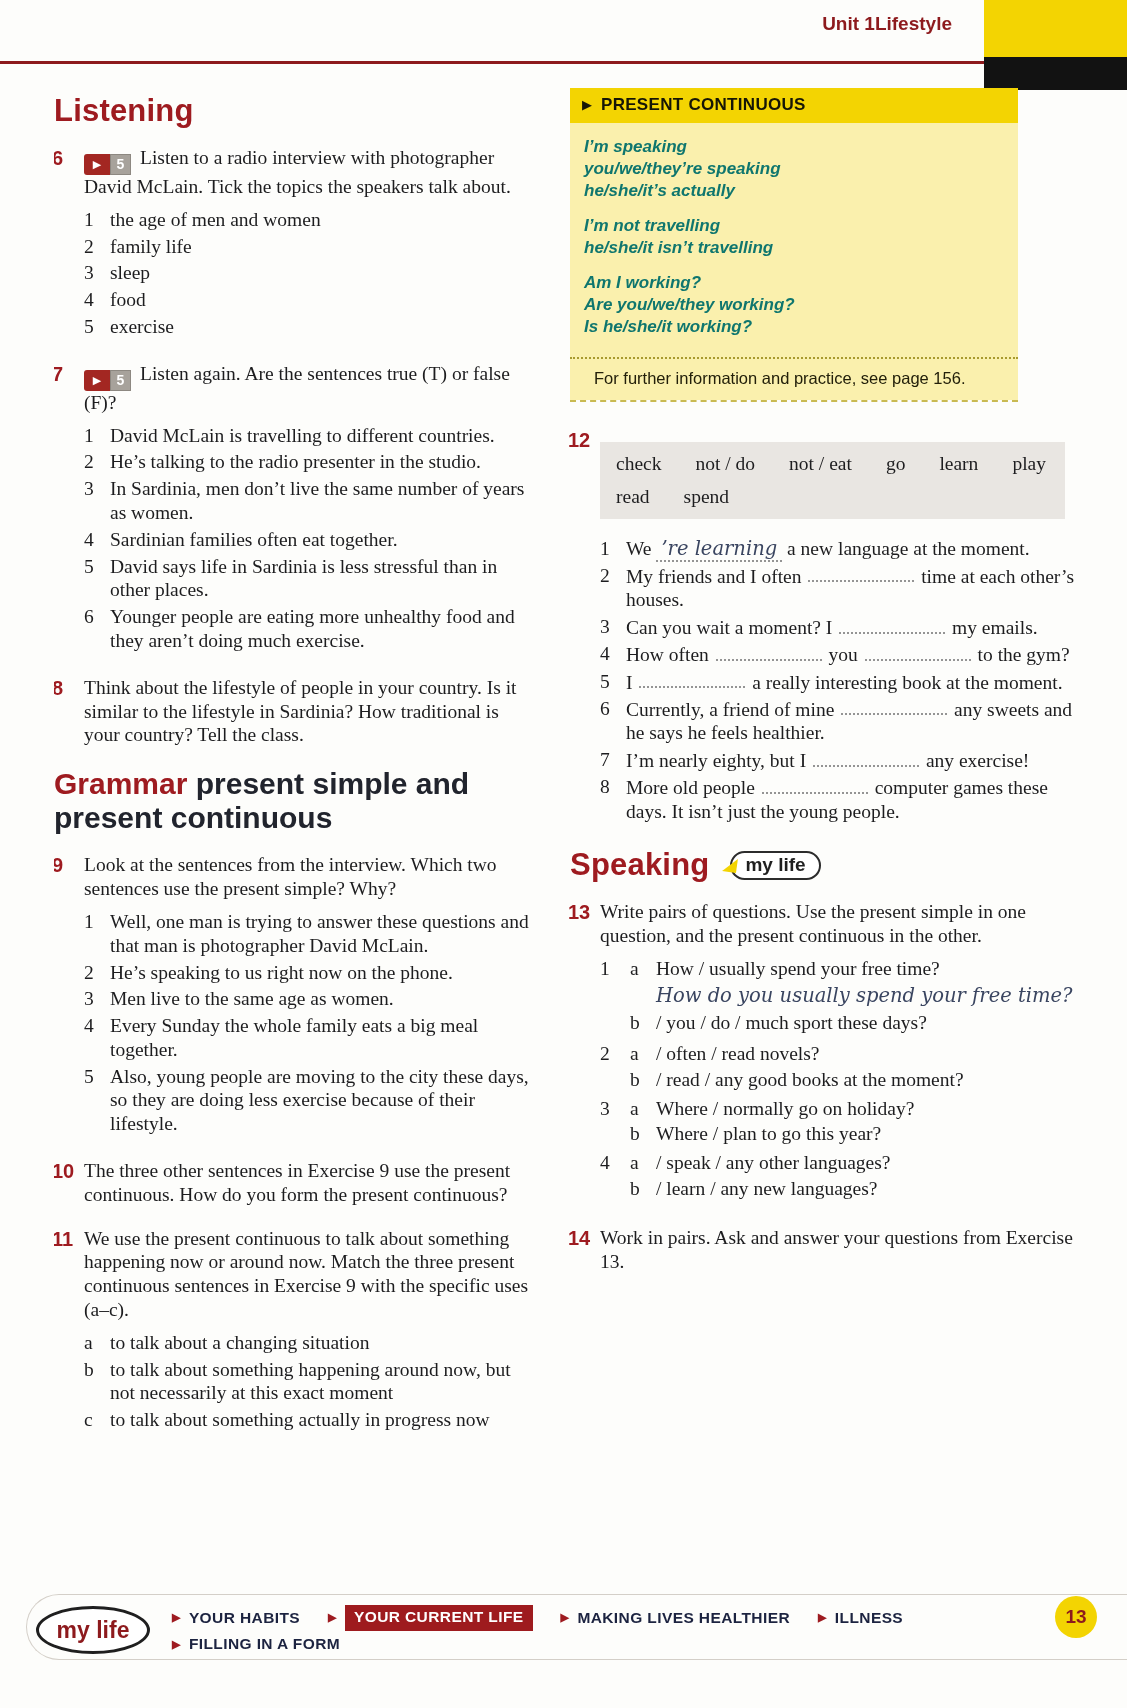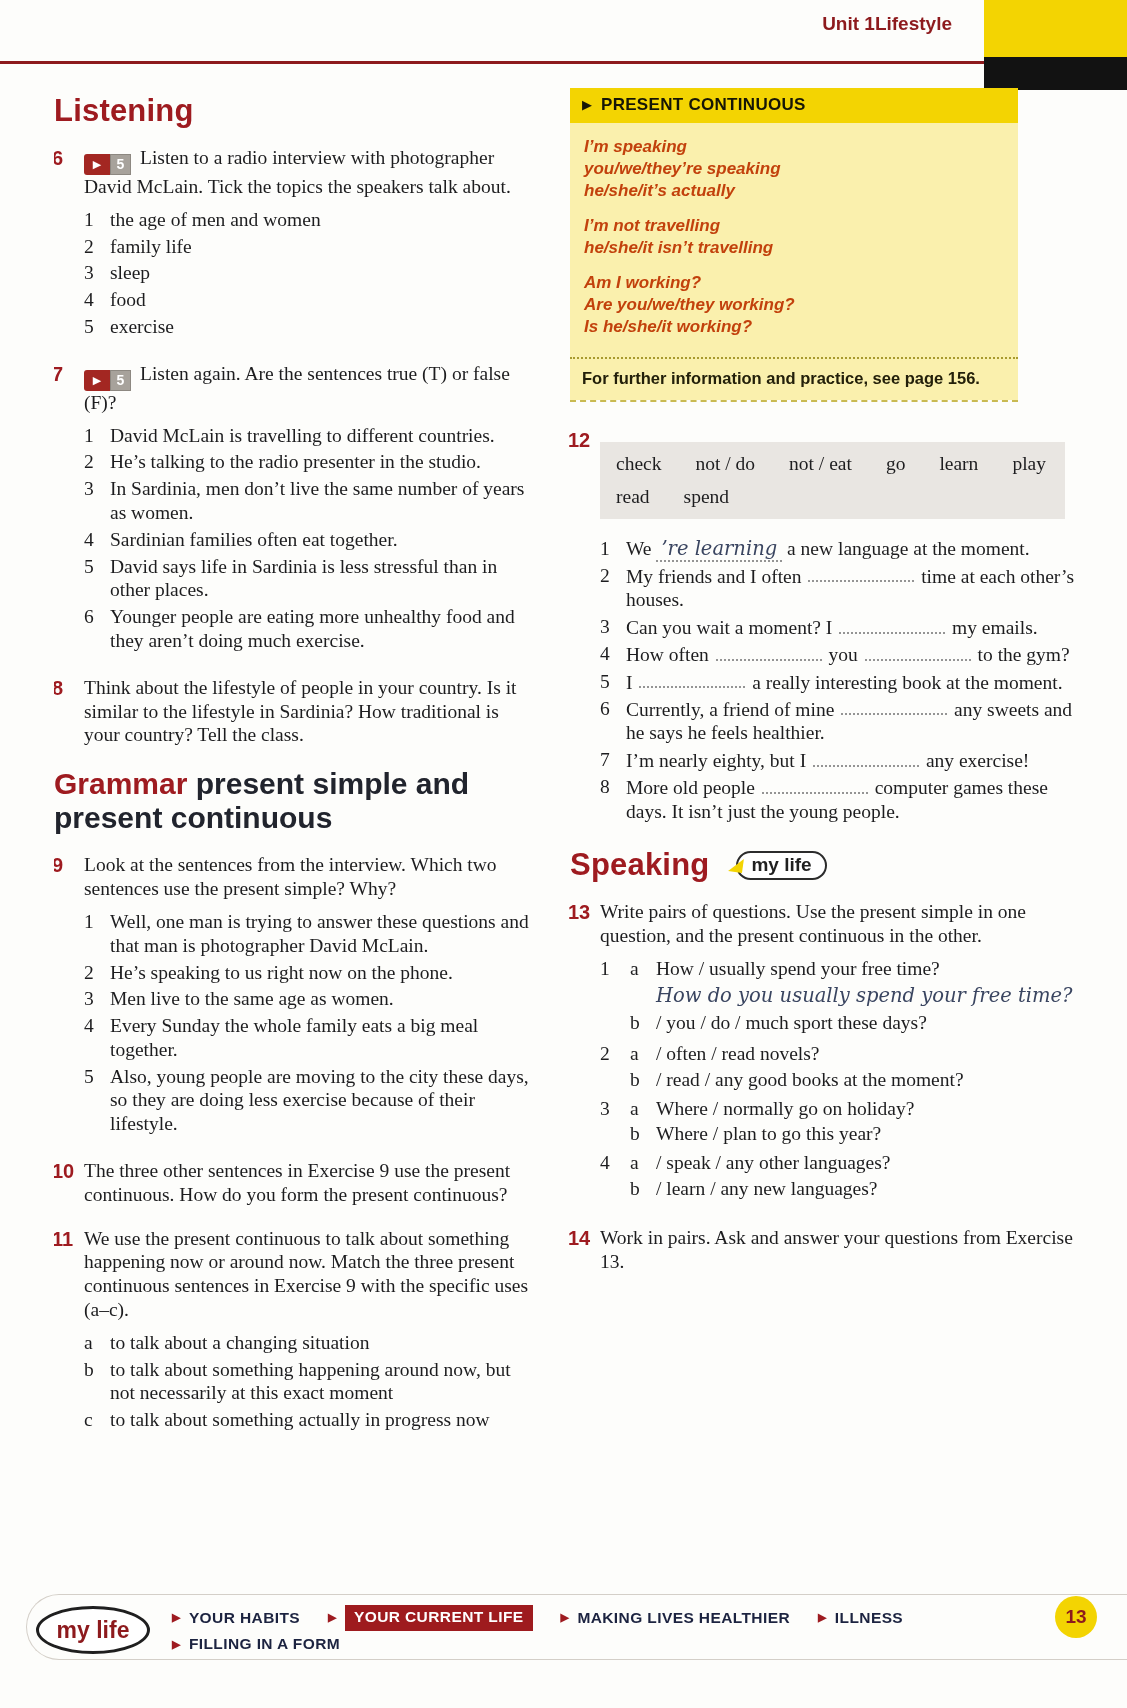--- a/index.html
+++ b/index.html
@@ -57,36 +57,36 @@
                  display:flex; align-items:center; justify-content:center; border:1px solid #8d8881; }
 
   
   .gbox { width:448px; margin-bottom:26px; font-family:"Liberation Sans", sans-serif;
           border-bottom:2px dashed #c9ba52; }
   .gbox-header { background:#f3d402; padding:7px 12px; display:flex; align-items:center; gap:9px; }
   .gbox-header .tri { color:#161606; font-size:13px; }
   .gbox-header .ttl { font-weight:bold; font-size:17px; color:#161606; letter-spacing:0.3px; }
   .gbox-body { background:#faf0ad; padding:13px 14px 6px; }
   .gbox-group { margin-bottom:13px; }
-  .gline { font-style:italic; font-weight:bold; font-size:17px; line-height:1.3; color:#c2410c; }
-  .gbox-footer { background:#faf0ad; border-top:2px dotted #a89a2e; padding:9px 12px 11px;
-                 font-size:16.5px; color:#23200a;font-weight:bold; }
+  .gline { font-style:italic; font-weight:bold; font-size:17px; line-height:1.3; color:#0f766e; }
+  .gbox-footer { background:#faf0ad; border-top:2px dotted #a89a2e; padding:9px 24px 11px;
+                 font-size:16.5px; color:#23200a; }
 
   
   .wordbox { background:#e9e6e2; padding:10px 16px; margin:14px 0 18px; width:465px;
              display:flex; flex-wrap:wrap; column-gap:34px; row-gap:5px; }
   .wordbox .brk { flex-basis:100%; height:0; }
   .blank { display:inline-block; width:106px; height:0.95em; border-bottom:2px dotted #949494;
            vertical-align:baseline; margin:0 2px; }
   .answer { font-family:"DejaVu Serif", serif; font-style:italic; color:#3a4560;
             border-bottom:2px dotted #949494; padding:0 5px; }
   .q-answer { font-family:"DejaVu Serif", serif; font-style:italic; color:#3a4560; margin:1px 0 2px; }
 
   
-  .heading-row { display:flex; align-items:center; gap:20px; margin:6px 0 16px; }
+  .heading-row { display:flex; align-items:center; gap:14px; margin:6px 0 16px; }
   .heading-row h1 { margin:0; }
   .mylife-badge { display:inline-flex; align-items:center; position:relative; }
   .badge-tri { width:0; height:0; border-bottom:14px solid #f3d402; border-left:14px solid transparent;
                margin-right:-7px; transform:rotate(8deg); }
   .badge-pill { border:2.5px solid #2c2c2c; border-radius:15px; padding:0 13px 2px; background:#fff;
                 font-family:"Liberation Sans", sans-serif; font-weight:bold; font-size:19px; color:#1f1f1f; }
   .q-item { display:grid; grid-template-columns:30px 1fr; margin-bottom:3px; }
   .q-row { display:grid; grid-template-columns:26px 1fr; margin-bottom:2px; }
 
   

